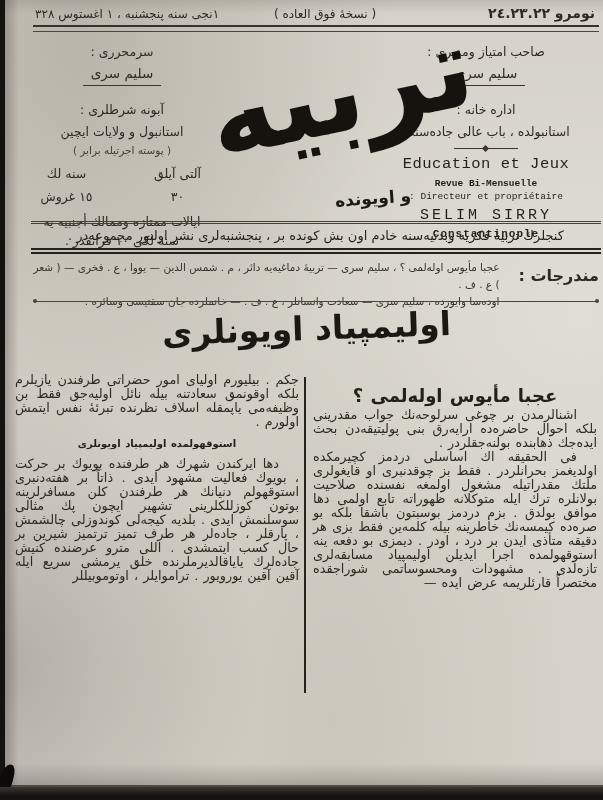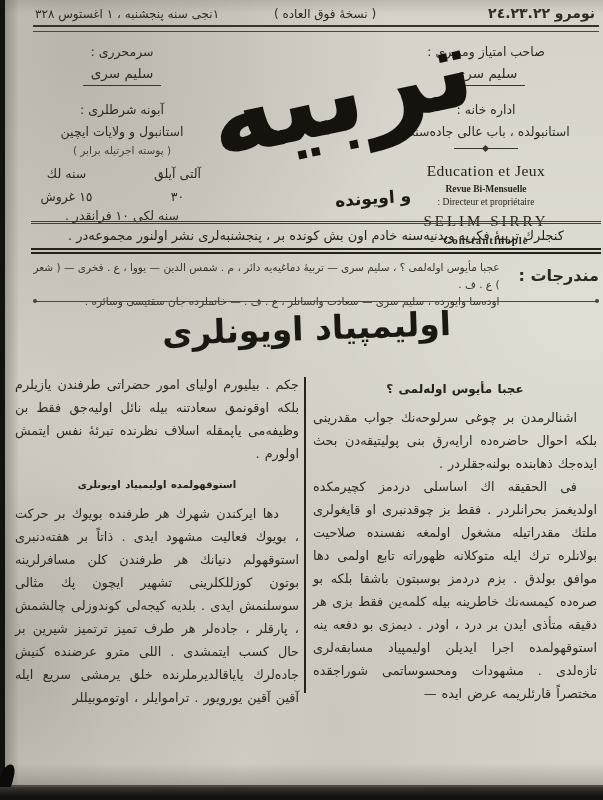--- a/index.html
+++ b/index.html
@@ -35,21 +35,21 @@
   .mast-label{display:block;margin-bottom:3px;}
   .mast-name{display:inline-block;font-size:13.5px;border-bottom:1px solid #3a362f;padding:0 8px 2px;}
   .mast-gap{height:14px;}
   .mast-small{font-size:10.5px;color:#443f37;}
   .terms-row{display:flex;direction:rtl;justify-content:space-around;margin-top:4px;}
   .terms-row span{width:50%;}
   .ornament-divider{width:64px;height:1px;background:#3a362f;margin:7px auto 6px;position:relative;}
   .ornament-divider::before{content:"";position:absolute;left:50%;top:-2px;width:5px;height:5px;margin-left:-3px;background:#3a362f;transform:rotate(45deg);}
 
   
-  .french{font-family:Liberation Serif, serif;color:#231f1a;margin-top:12px;}
+  .french{font-family:Liberation Mono, monospace;color:#231f1a;margin-top:6px;}
   .fr1{font-size:15.5px;letter-spacing:.5px;margin-bottom:3px;}
   .fr2{font-size:9.5px;font-weight:bold;line-height:13px;}
   .fr3{font-size:9.5px;line-height:13px;}
   .fr4{font-size:15px;letter-spacing:3px;margin-top:3px;}
   .fr5{font-size:11px;font-weight:bold;letter-spacing:1px;}
 
   
   .journal-title{left:200px;top:2px;width:270px;height:180px;display:flex;align-items:center;justify-content:center;
     font-size:112px;font-weight:bold;color:#16130f;transform:rotate(-12deg);line-height:1;}
   .journal-subtitle{left:298px;top:188px;width:140px;text-align:center;font-size:17px;font-weight:bold;color:#1d1a15;transform:rotate(-4deg);}
@@ -64,25 +64,25 @@
   .contents-lines{flex:1;font-size:10.5px;line-height:17px;text-align:right;color:#38332c;}
   .contents-rule{top:301px;left:30px;width:562px;height:1px;background:#4a463e;}
   .contents-rule::before,.contents-rule::after{content:"";position:absolute;top:-2px;width:4px;height:4px;border-radius:50%;background:#4a463e;}
   .contents-rule::before{left:-2px;} .contents-rule::after{right:-2px;}
 
   
   .article-title{top:309px;left:0;width:603px;text-align:center;font-size:33px;font-weight:bold;color:#1b1813;
     transform:rotate(-2deg);letter-spacing:-1px;}
 
   
-  .body-col{top:373px;width:284px;font-size:12.8px;line-height:23px;text-align:justify;color:#2e2a23;word-spacing:1px;}
+  .body-col{top:373px;width:284px;font-size:12.8px;line-height:14px;text-align:justify;color:#2e2a23;word-spacing:1px;}
   .col-right{right:6px;}
   .col-left{left:10px;}
   .col-divider{left:299px;top:377px;width:2px;height:316px;background:#26231d;}
-  .col-heading{text-align:center;font-size:12px;font-weight:bold;margin:5px 0 5px;color:#231f19;}
+  .col-heading{text-align:center;font-size:18px;font-weight:bold;margin:16px 0 5px;color:#231f19;}
   .col-heading-sub{text-align:center;font-size:10px;font-weight:bold;margin:8px 0 6px;color:#231f19;}
   .para{margin:0;}
   .para.indent{text-indent:20px;}
 
   
   .corner-curl{left:0;bottom:6px;width:13px;height:30px;background:#0c0b09;border-radius:60% 40% 50% 50%;transform:rotate(14deg);}
   .bottom-edge{left:0;bottom:0;width:603px;height:13px;background:linear-gradient(180deg,#3a3731,#14120f 70%);}
 </style>
 </head>
 <body>
@@ -119,20 +119,21 @@
       <span>استانبول و ولايات ايچين</span>
       <div class="mast-small">( پوسته اجرتيله برابر )</div>
       <div class="terms-row">
         <span>آلتى آيلق</span>
         <span>سنه لك</span>
       </div>
       <div class="terms-row">
         <span>٣٠</span>
         <span>١٥ غروش</span>
       </div>
+      <div style="margin-top:6px;">ايالات ممتازه وممالك أجنبيه يه</div>
       <div>سنه لكى ١٠ فرانقدر .</div>
     </div>
 
     <div class="abs rtl journal-title">تربيه</div>
     <div class="abs rtl journal-subtitle">و اويونده</div>
 
     <div class="abs rtl tagline">كنجلرك تربيهٔ فكريه وبدنيه‌سنه خادم اون بش كونده بر ، پنجشنبه‌لرى نشر اولنور مجموعه‌در .</div>
 
     <div class="abs contents">
       <span class="contents-label">مندرجات :</span>

